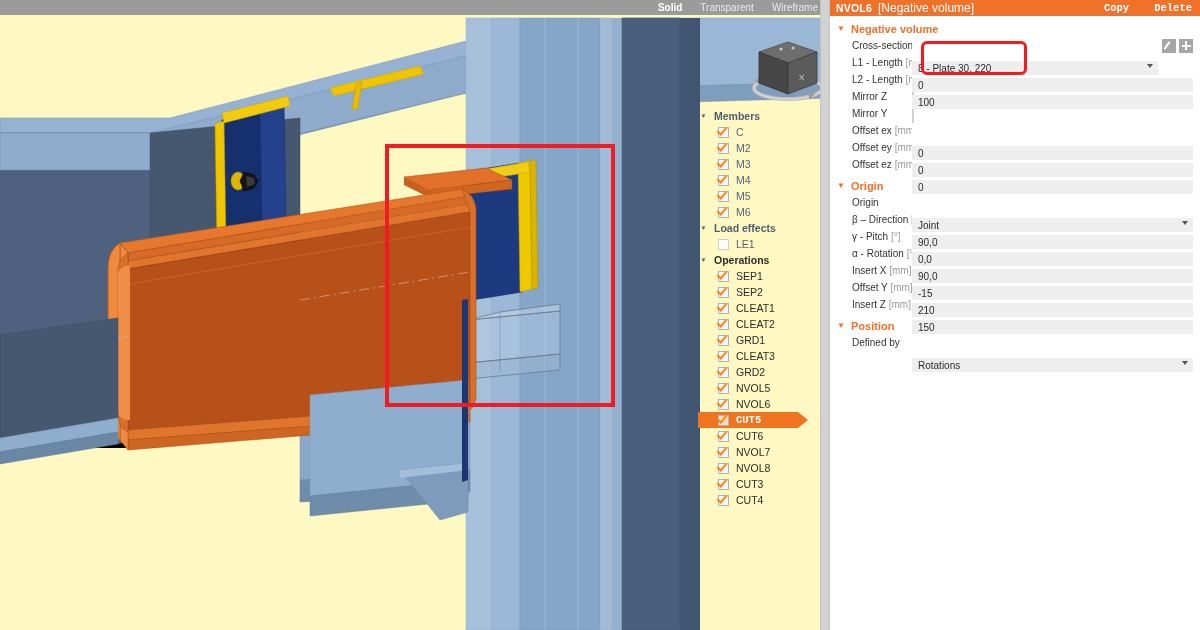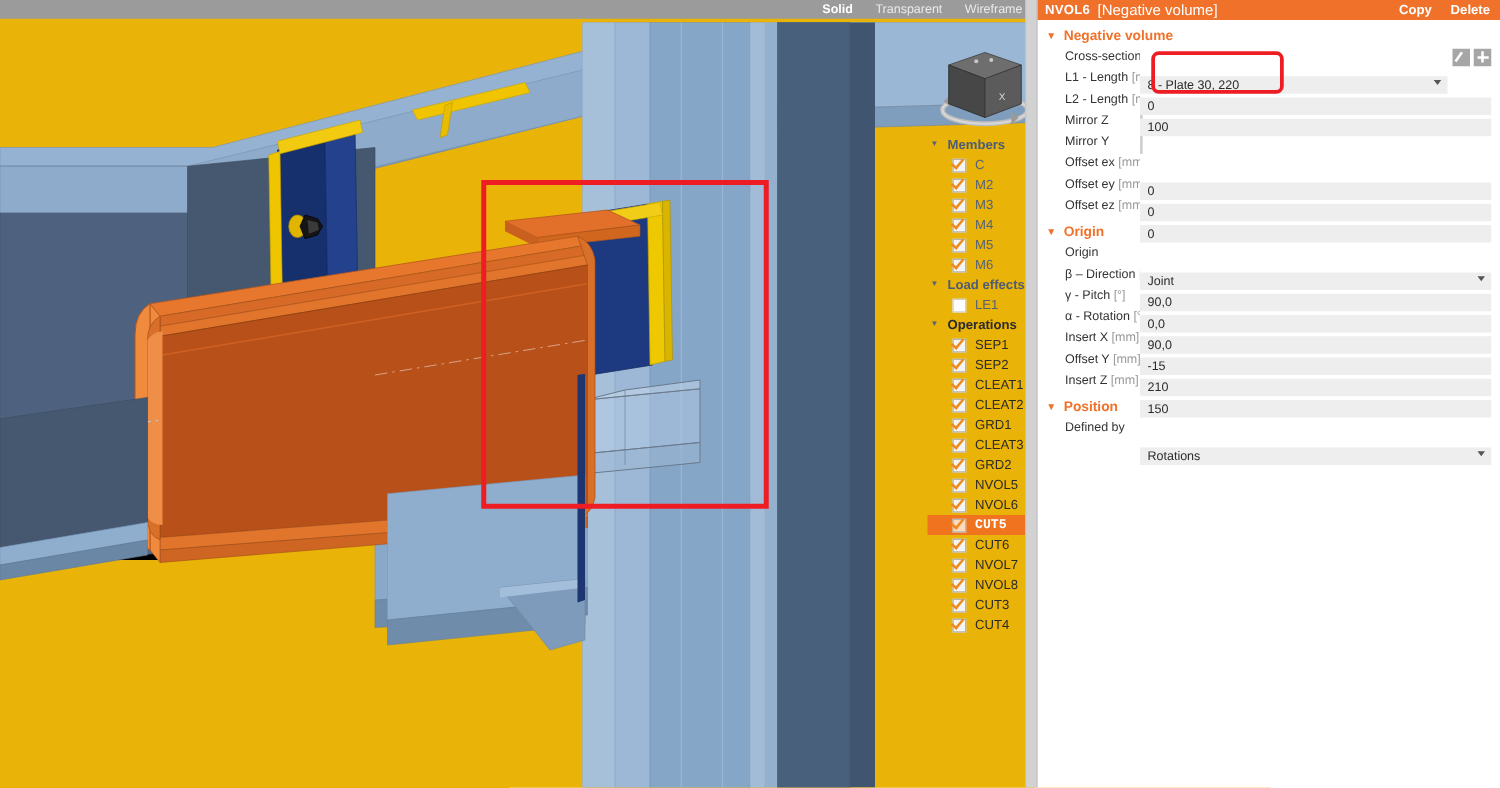--- a/index.html
+++ b/index.html
@@ -6,21 +6,21 @@
   body{
     width:1200px;height:630px;overflow:hidden;background:#ffffff;
     font-family:"Liberation Sans", sans-serif;
     -webkit-font-smoothing:antialiased;
   }
   #app{position:relative;width:1200px;height:630px;}
 
   
   #viewport{
     position:absolute;left:0;top:0;width:828px;height:630px;
-    background:#eab308;overflow:hidden;
+    background:#fef9c3;overflow:hidden;
   }
   .vp-svg{position:absolute;left:0;top:0;width:828px;height:630px;}
 
   
   #topbar{
     position:absolute;left:0;top:0;width:828px;height:15px;
     background:#9b9b9b;z-index:30;
   }
   #topbar .modes{
     position:absolute;right:10px;top:0;height:15px;
@@ -31,21 +31,21 @@
   }
   #topbar .modes span.active{color:#ffffff;font-weight:bold;}
 
   
   #navcube{
     position:absolute;left:745px;top:28px;width:86px;height:86px;z-index:25;
   }
 
   
   #tree{
-    position:absolute;left:742px;top:108px;width:100px;z-index:26;
+    position:absolute;left:698px;top:108px;width:100px;z-index:26;
     font-size:10.5px;
   }
   .tree-group{
     display:flex;align-items:center;height:16px;padding-left:4px;
   }
   .tree-group .tri{
     width:10px;font-size:7px;color:#55657a;line-height:16px;
     transform:scaleX(1.1);
   }
   .tree-group .gname{
@@ -92,21 +92,21 @@
   #props{
     position:absolute;left:828px;top:0;width:372px;height:630px;
     background:#ffffff;z-index:20;
   }
   #props-header{
     height:16px;background:#f0712a;display:flex;align-items:center;
     padding:0 8px;color:#ffffff;
   }
   #props-header .ph-id{font-size:10.5px;font-weight:bold;letter-spacing:.2px;}
   #props-header .ph-type{font-size:12px;margin-left:6px;}
-  #props-header .ph-actions{margin-left:auto;display:flex;gap:15px;}
+  #props-header .ph-actions{margin-left:auto;display:flex;gap:25px;font-family:Liberation Mono, monospace;}
   #props-header .ph-actions span{font-size:10.5px;font-weight:bold;}
 
   .sec-head{
     display:flex;align-items:center;height:17px;margin-top:4px;padding-left:9px;
   }
   .sec-head .tri{
     color:#f0712a;font-size:8px;line-height:17px;width:12px;
   }
   .sec-head .sec-title{
     color:#f0712a;font-size:11px;font-weight:bold;margin-left:2px;

